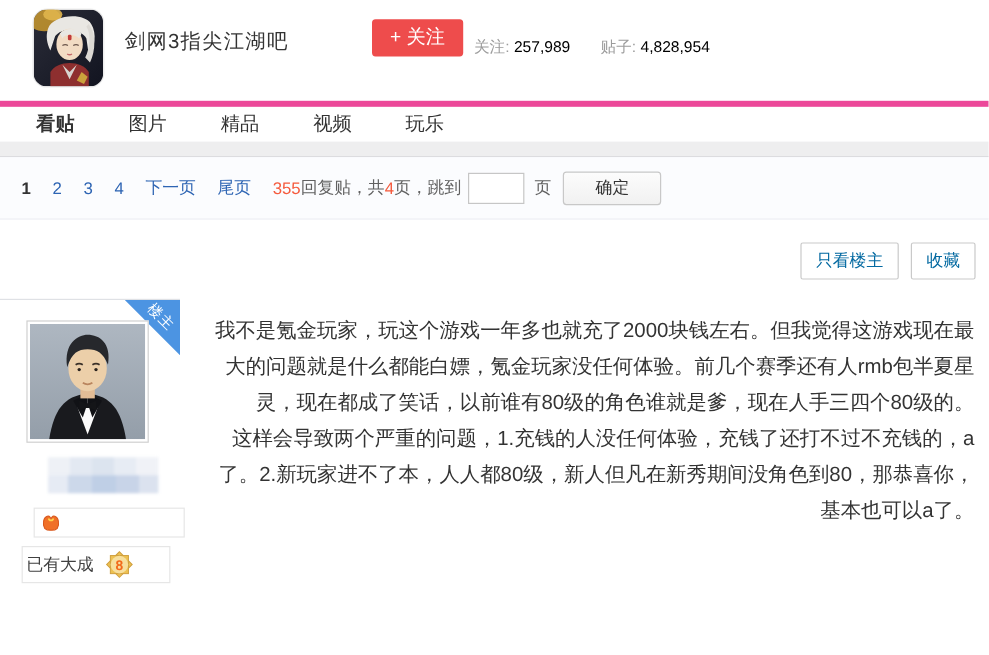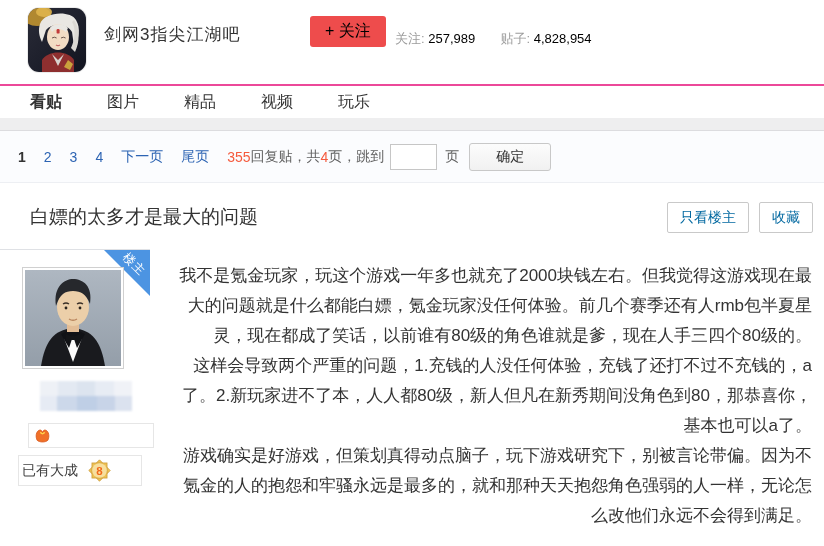--- a/index.html
+++ b/index.html
@@ -6,27 +6,27 @@
   html,body { background:#fff; }
   body { font-family:"Liberation Sans","DejaVu Sans",sans-serif; color:#333; }
   .page { position:relative; width:824px; height:546px; overflow:hidden; background:#fff; }
 
   
   .header { position:relative; height:84px; }
   .forum-avatar { position:absolute; left:28px; top:8px; width:58px; height:64px;
     border-radius:11px; overflow:hidden; box-shadow:0 0 0 1px rgba(0,0,0,.08); cursor:pointer; }
   .forum-title { position:absolute; left:104px; top:23px; font-size:17px; color:#333; letter-spacing:1px; cursor:pointer; }
   .follow-btn { position:absolute; left:310px; top:16px; height:31px; padding:0 15px;
-    background:#ee4c4c; color:#000000; font-size:16px; border:none; border-radius:3px; cursor:pointer; }
+    background:#ee4c4c; color:#ffffff; font-size:16px; border:none; border-radius:3px; cursor:pointer; }
   .stats { position:absolute; left:395px; top:30px; font-size:13px; color:#9c9c9c; }
   .stats b { font-weight:normal; color:#000000; }
   .stats .gap { display:inline-block; width:18px; }
 
   
-  .nav { height:34px; border-top:2px solid #ec4899; padding-left:30px; display:flex; align-items:center; }
+  .nav { height:34px; border-top:5px solid #ec4899; padding-left:30px; display:flex; align-items:center; }
   .nav span { font-size:16px; color:#333; margin-right:45px; cursor:pointer; }
   .nav span.first { font-weight:bold; }
 
   .strip { height:13px; background:#eeeeef; border-bottom:1px solid #dcdcdf; }
 
   
   .pager { height:52px; background:#fbfcfe; border-bottom:1px solid #edeff3;
     display:flex; align-items:center; padding-left:18px; font-size:14px; }
   .pager .cur { font-weight:bold; color:#333; margin-right:18px; }
   .pager a { color:#2d64b3; text-decoration:none; margin-right:18px; cursor:pointer; }
@@ -129,21 +129,20 @@
     <span class="cnt">355</span>
     <span class="txt">回复贴，共</span>
     <span class="tot">4</span>
     <span class="txt">页，跳到</span>
     <input class="jump-input" value="" style="">
     <span class="txt">页</span>
     <button class="confirm-btn">确定</button>
   </div>
 
   <div class="thread-head">
-    <h1 class="thread-title" style="font-weight:normal;">白嫖的太多才是最大的问题</h1>
     <div class="actions">
       <div class="act-btn">
         <span>只看楼主</span>
       </div>
       <div class="act-btn">
         <span>收藏</span>
       </div>
     </div>
   </div>
 
@@ -194,17 +193,16 @@
           <rect x="3.8" y="3.8" width="14.4" height="14.4" fill="#edc152" stroke="#cf9f3f" stroke-width="0.8" transform="rotate(45 11 11)"></rect>
           <rect x="3.8" y="3.8" width="14.4" height="14.4" fill="#edc152" stroke="#cf9f3f" stroke-width="0.8"></rect>
           <circle cx="11" cy="11" r="7" fill="#f7df9e"></circle>
           <text x="11" y="15" text-anchor="middle" font-size="11" font-weight="bold" fill="#f26a1b">8</text>
         </svg>
       </div>
     </div>
     <div class="content">
       <p>我不是氪金玩家，玩这个游戏一年多也就充了2000块钱左右。但我觉得这游戏现在最大的问题就是什么都能白嫖，氪金玩家没任何体验。前几个赛季还有人rmb包半夏星灵，现在都成了笑话，以前谁有80级的角色谁就是爹，现在人手三四个80级的。</p>
       <p>这样会导致两个严重的问题，1.充钱的人没任何体验，充钱了还打不过不充钱的，a了。2.新玩家进不了本，人人都80级，新人但凡在新秀期间没角色到80，那恭喜你，基本也可以a了。</p>
-      <p>游戏确实是好游戏，但策划真得动点脑子，玩下游戏研究下，别被言论带偏。因为不氪金的人的抱怨和牢骚永远是最多的，就和那种天天抱怨角色强弱的人一样，无论怎么改他们永远不会得到满足。</p>
     </div>
   </div>
 
 </div>
 
 </body></html>

